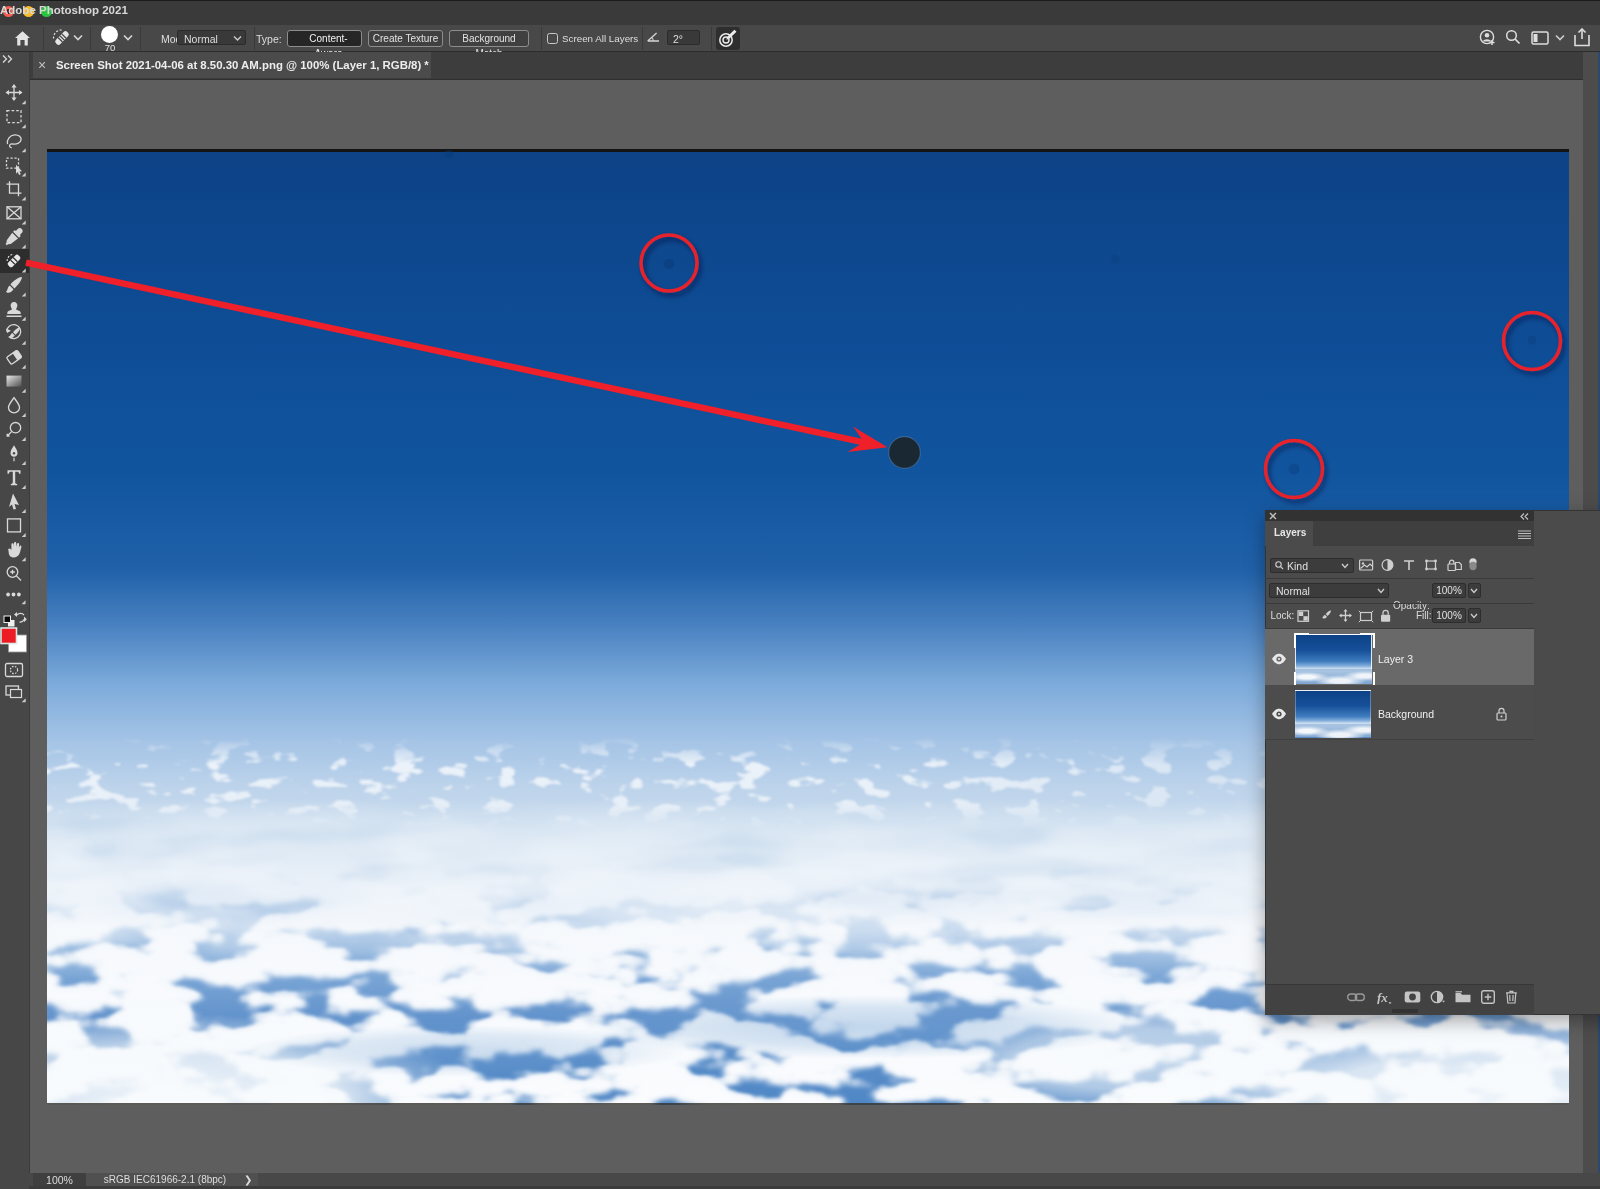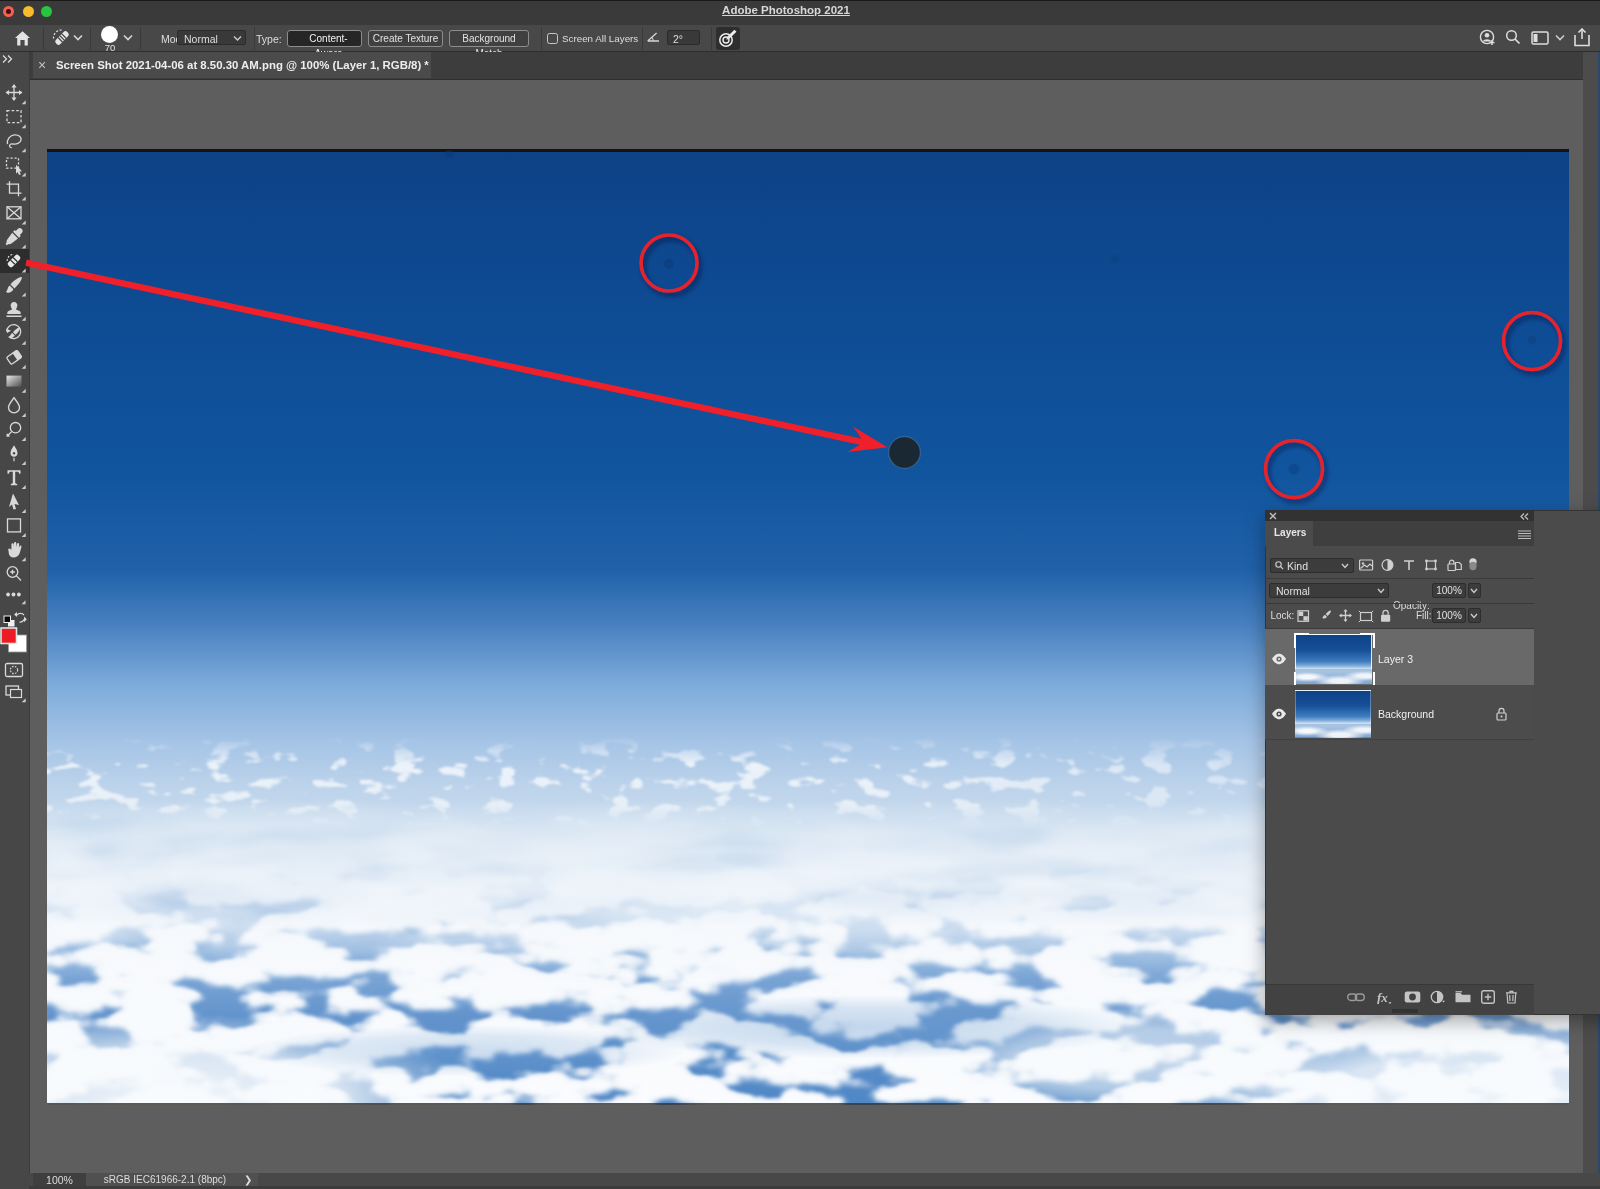--- a/index.html
+++ b/index.html
@@ -11,21 +11,21 @@
   svg{display:block;}
 </style>
 </head>
 <body>
 
 <div class="abs" style="left:0;top:0;width:1600px;height:25px;background:#3a3a3a;border-top:1px solid #1a1a1a;box-sizing:border-box;"></div>
 <div class="abs" style="left:3px;top:5.5px;width:11px;height:11px;border-radius:50%;background:#f55f53;"></div>
 <div class="abs" style="left:6.3px;top:8.8px;width:5px;height:5px;border-radius:50%;background:#3c100b;"></div>
 <div class="abs" style="left:22.5px;top:5.5px;width:11px;height:11px;border-radius:50%;background:#f8bb2f;"></div>
 <div class="abs" style="left:40.5px;top:5.5px;width:11px;height:11px;border-radius:50%;background:#29c440;"></div>
-<div class="abs txt" style="left:0;top:4px;width:1572px;text-align:center;font-weight:bold;font-size:11.5px;color:#d8d8d8;text-decoration:underline;">Adobe Photoshop 2021</div>
+<div class="abs txt" style="left:0;top:4px;width:1572px;font-weight:bold;font-size:11.5px;color:#d8d8d8;">Adobe Photoshop 2021</div>
 
 <div class="abs" id="optionsbar" style="left:0;top:25px;width:1600px;height:27px;background:#484848;border-bottom:1px solid #2d2d2d;box-sizing:border-box;"></div>
 
 <svg class="abs" style="left:14px;top:30px;" width="17" height="17" viewBox="0 0 17 17">
   <path d="M8.5 1.2 L16 8 L13.8 8 L13.8 15.5 L10.6 15.5 L10.6 10 L6.4 10 L6.4 15.5 L3.2 15.5 L3.2 8 L1 8 Z" fill="#e3e3e3"></path>
 </svg>
 <div class="abs" style="left:43px;top:27px;width:1px;height:23px;background:#3a3a3a;"></div>
 <svg class="abs" style="left:51px;top:27px;" width="21" height="21" viewBox="0 0 21 21">
   <g transform="rotate(45 11 11)">
     <rect x="7.9" y="3" width="6.2" height="16" rx="2.6" fill="#e6e6e6"></rect>

